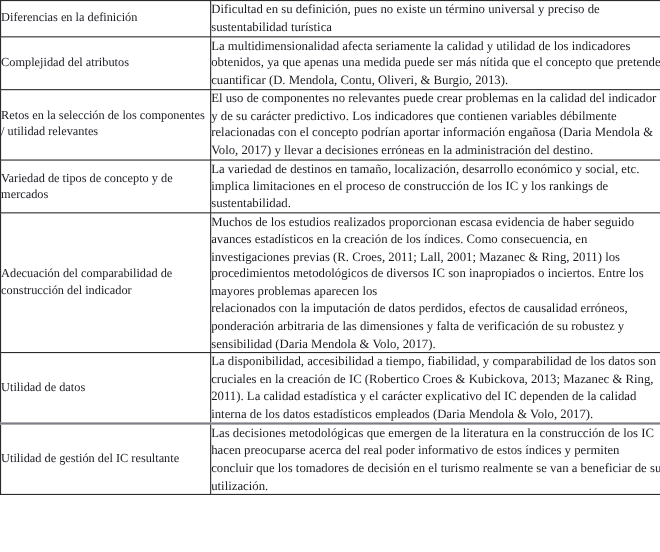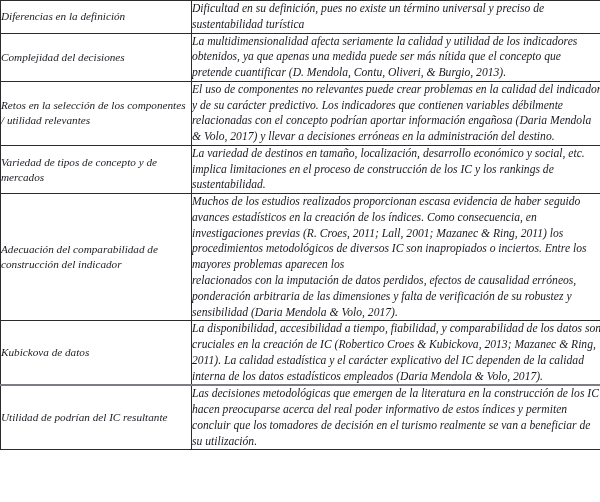--- a/index.html
+++ b/index.html
@@ -12,21 +12,20 @@
     height: 502px;
     overflow: hidden;
     font-family: "Liberation Serif", "DejaVu Serif", serif;
     color: #1a1a22;
   }
 
   .table-wrap {
     width: 600px;
     height: 386px;
     box-sizing: border-box;
-    font-style: italic;
   }
 
   table.issues-table {
     width: 600px;
     border-collapse: collapse;
     table-layout: fixed;
     background: #ffffff;
   }
 
   table.issues-table td {
@@ -76,21 +75,21 @@
         <td class="col-topic">
           <span class="topic-text">Diferencias en la definición</span>
         </td>
         <td class="col-desc">
           <p class="desc-text">Dificultad en su definición, pues no existe un término universal y preciso de sustentabilidad turística</p>
         </td>
       </tr>
 
       <tr>
         <td class="col-topic">
-          <span class="topic-text">Complejidad del decisiones</span>
+          <span class="topic-text">Complejidad del atributos</span>
         </td>
         <td class="col-desc">
           <p class="desc-text">La multidimensionalidad afecta seriamente la calidad y utilidad de los indicadores obtenidos, ya que apenas una medida puede ser más nítida que el concepto que pretende cuantificar (D. Mendola, Contu, Oliveri, &amp; Burgio, 2013).</p>
         </td>
       </tr>
 
       <tr>
         <td class="col-topic">
           <span class="topic-text">Retos en la selección de los componentes / utilidad relevantes</span>
         </td>
@@ -113,30 +112,30 @@
           <span class="topic-text">Adecuación del comparabilidad de construcción del indicador</span>
         </td>
         <td class="col-desc">
           <p class="desc-text">Muchos de los estudios realizados proporcionan escasa evidencia de haber seguido avances estadísticos en la creación de los índices. Como consecuencia, en investigaciones previas (R. Croes, 2011; Lall, 2001; Mazanec &amp; Ring, 2011) los procedimientos metodológicos de diversos IC son inapropiados o inciertos. Entre los mayores problemas aparecen los</p>
           <p class="desc-text">relacionados con la imputación de datos perdidos, efectos de causalidad erróneos, ponderación arbitraria de las dimensiones y falta de verificación de su robustez y sensibilidad (Daria Mendola &amp; Volo, 2017).</p>
         </td>
       </tr>
 
       <tr>
         <td class="col-topic">
-          <span class="topic-text">Kubickova de datos</span>
+          <span class="topic-text">Utilidad de datos</span>
         </td>
         <td class="col-desc">
           <p class="desc-text">La disponibilidad, accesibilidad a tiempo, fiabilidad, y comparabilidad de los datos son cruciales en la creación de IC (Robertico Croes &amp; Kubickova, 2013; Mazanec &amp; Ring, 2011). La calidad estadística y el carácter explicativo del IC dependen de la calidad interna de los datos estadísticos empleados (Daria Mendola &amp; Volo, 2017).</p>
         </td>
       </tr>
 
       <tr class="row-last">
         <td class="col-topic">
-          <span class="topic-text">Utilidad de podrían del IC resultante</span>
+          <span class="topic-text">Utilidad de gestión del IC resultante</span>
         </td>
         <td class="col-desc">
           <p class="desc-text">Las decisiones metodológicas que emergen de la literatura en la construcción de los IC hacen preocuparse acerca del real poder informativo de estos índices y permiten concluir que los tomadores de decisión en el turismo realmente se van a beneficiar de su utilización.</p>
         </td>
       </tr>
 
     </tbody>
   </table>
 </div>
 

